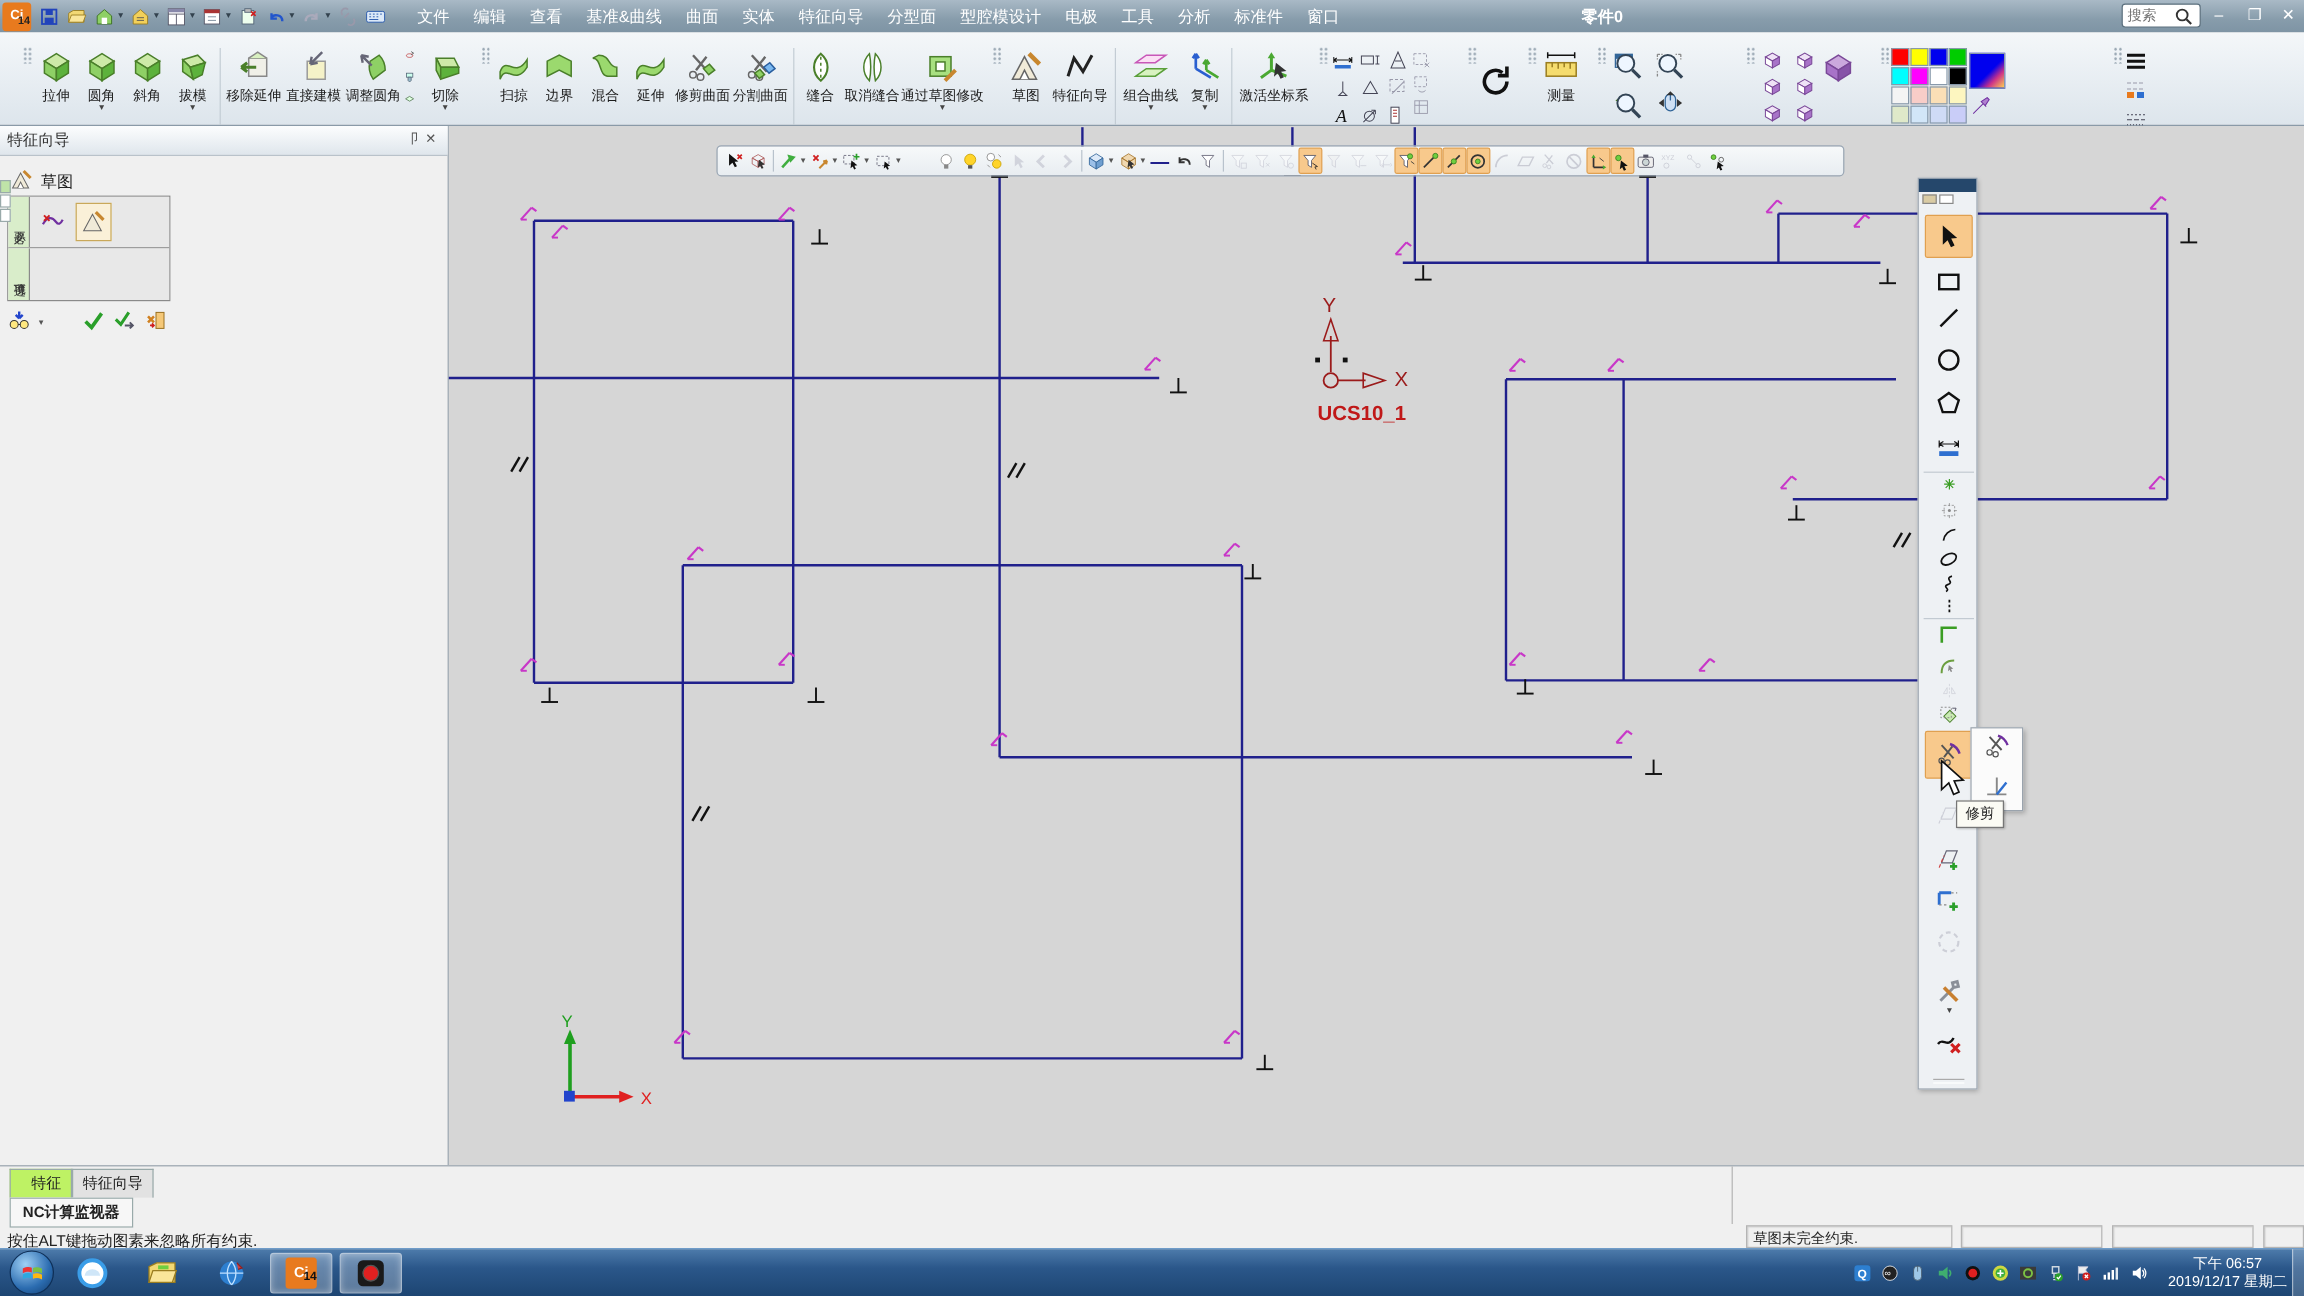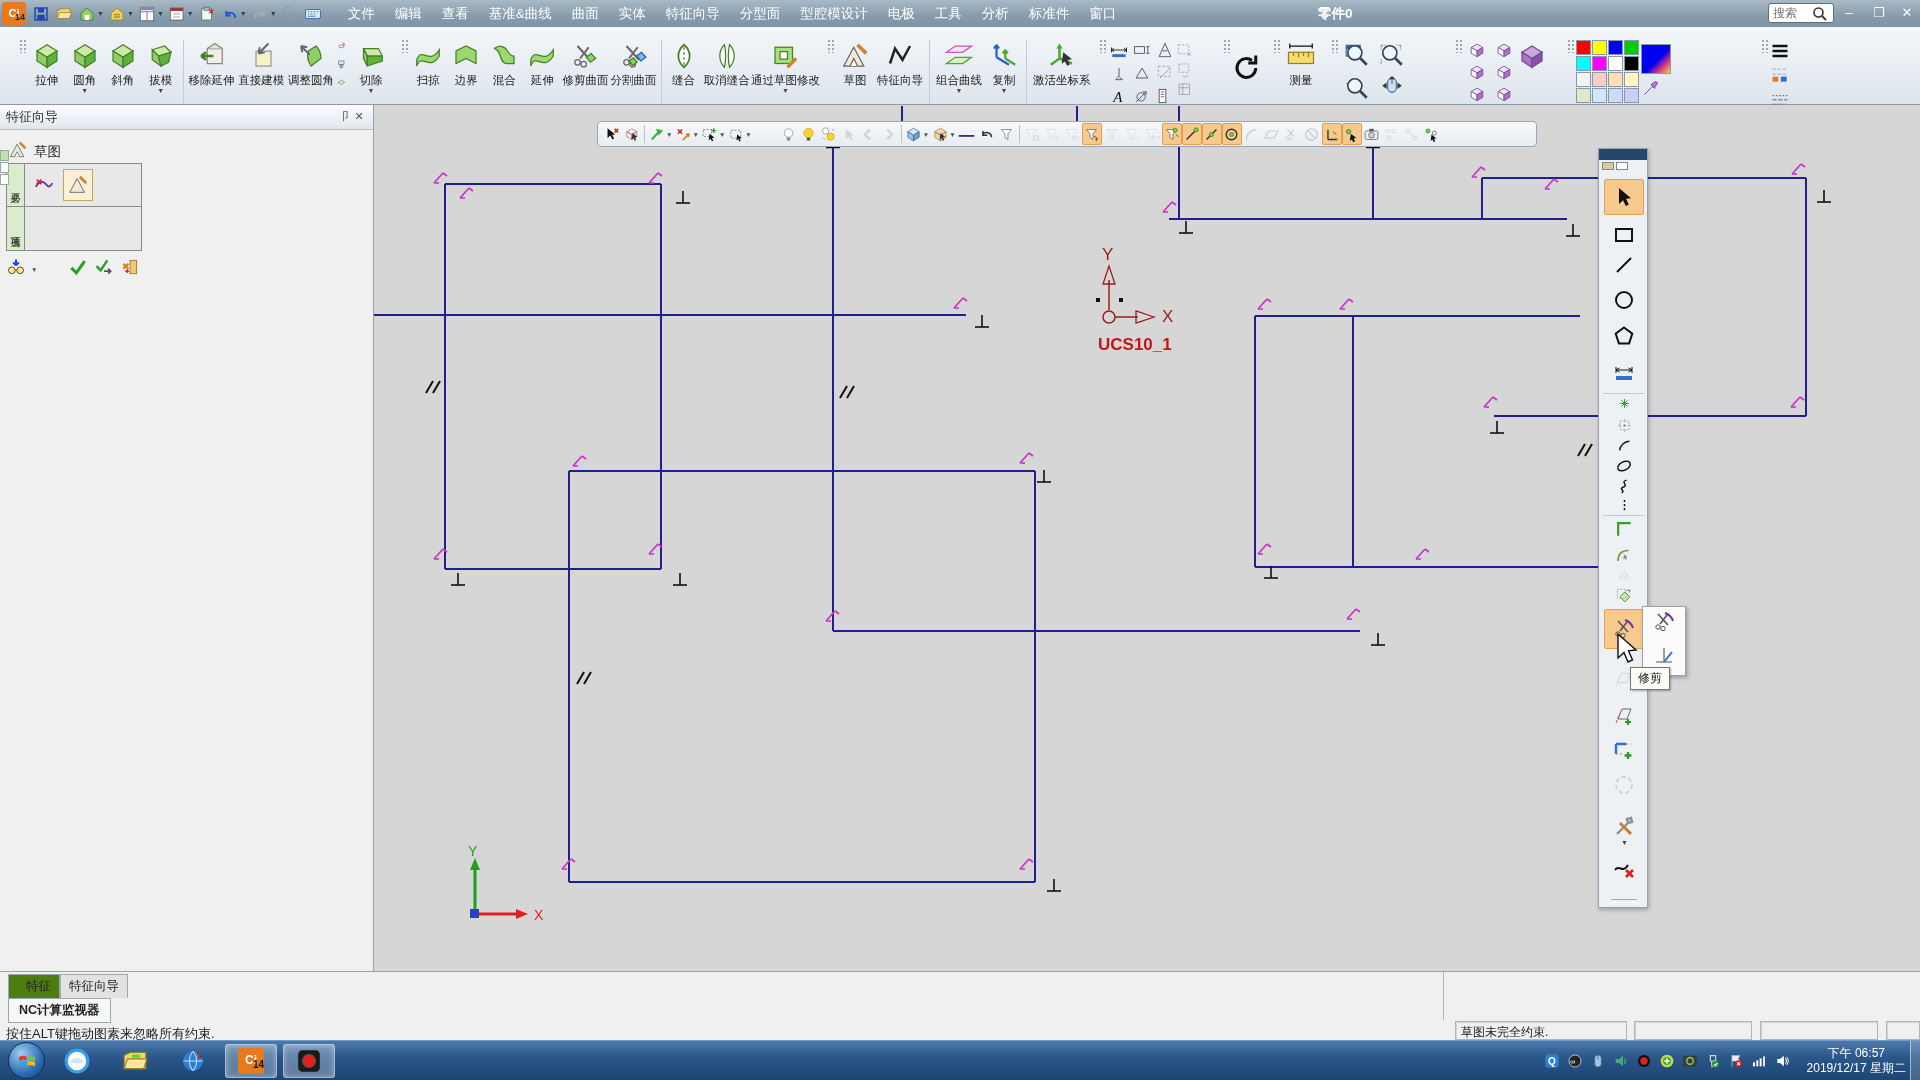--- a/index.html
+++ b/index.html
@@ -106,21 +106,21 @@
 
   
   #ucs { position:absolute; left:1090px; top:238px; }
   #origin-axes { position:absolute; left:458px; top:842px; }
 
   
   #status { position:absolute; left:0; top:971px; width:1920px; height:69px; background:#f0f0f0;
     border-top:1px solid #98a3ad; font-size:12px; color:#222; }
   #tabs { position:absolute; left:8px; top:2px; display:flex; }
   .tab { padding:3px 8px; border:1px solid #9aa; border-bottom:none; font-size:12.5px; background:#e2e2e2; }
-  .tab.on { background:#4d7c0f;padding-left:17px; }
+  .tab.on { background:#bef264;padding-left:17px; }
   #nctab { position:absolute; left:8px; top:26px; padding:3px 10px; border:1px solid #9aa;
     background:#f7f7f7; font-weight:bold; font-size:12.5px; }
   #hint { position:absolute; left:6px; top:53px; font-size:13px; }
   .sbox { position:absolute; top:49px; height:19px; border:1px solid #b4b4b4;
     box-shadow:inset 1px 1px 1px rgba(0,0,0,.12); padding:2px 5px; font-size:12px; }
   #vline { position:absolute; left:1443px; top:0; width:1px; height:48px; background:#b4b4b4; }
 
   
   #taskbar { position:absolute; left:0; top:1040px; width:1920px; height:40px;
     background:linear-gradient(#4d7bab,#2b578a 40%,#1d4572); border-top:1px solid #6f9cc9;

